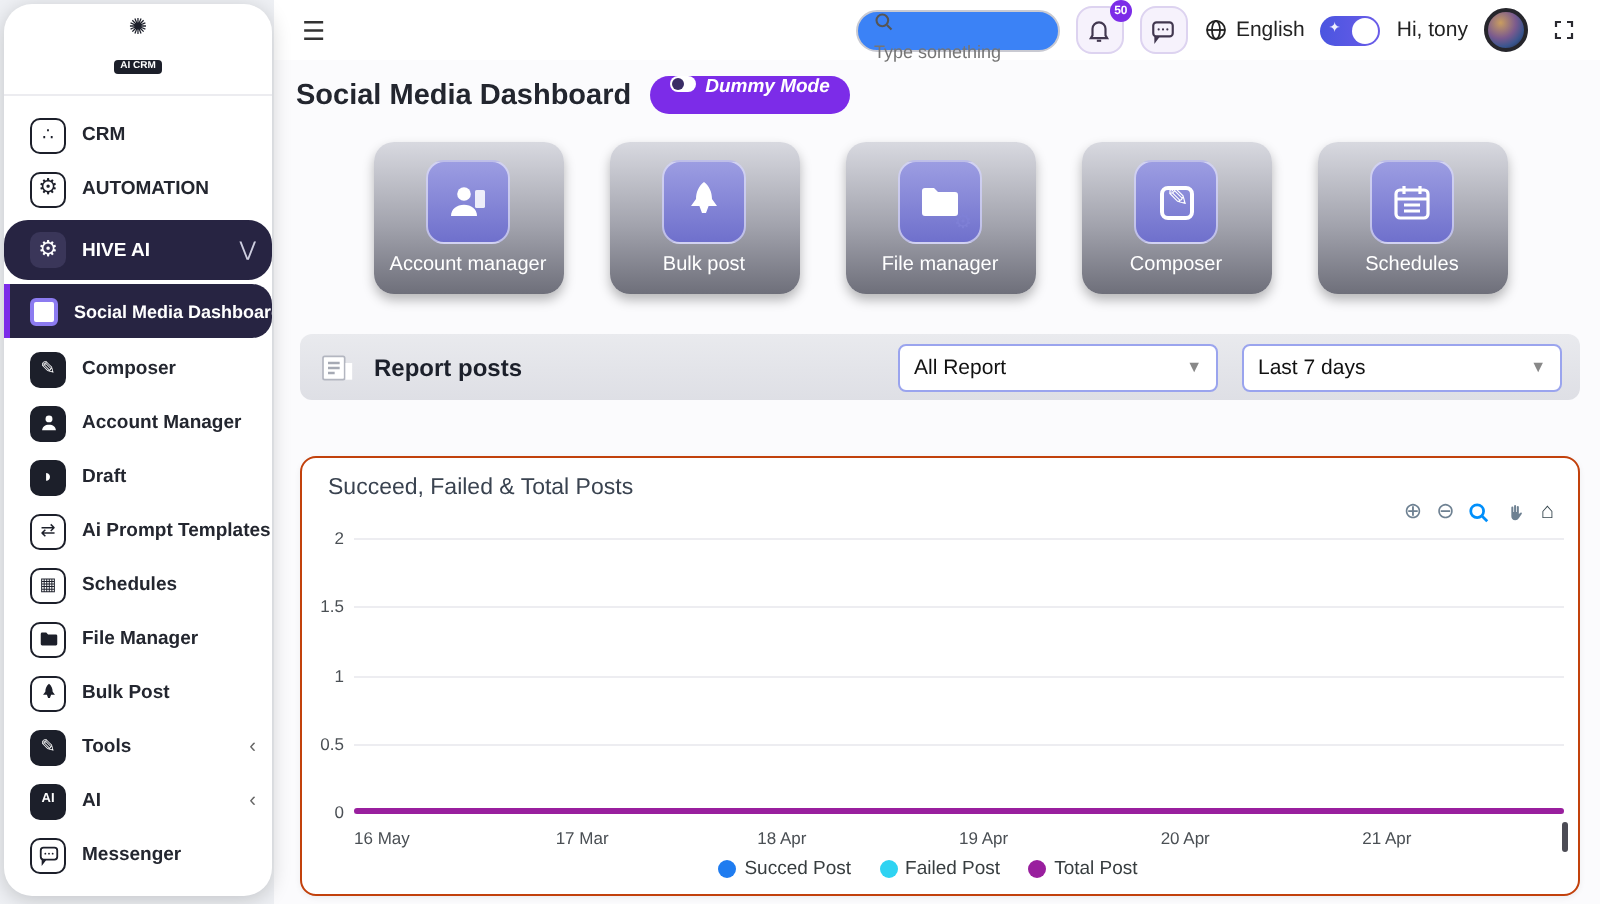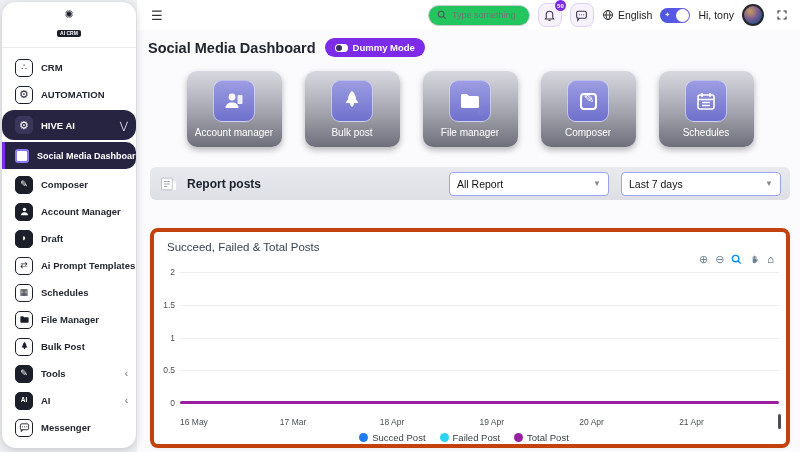--- a/index.html
+++ b/index.html
@@ -32,44 +32,44 @@
     border-radius: 0 10px 10px 0; margin: 2px 0; padding-left: 10px; }
   .nav-item.active-sub .nav-label { color: #fff; font-size: 9px; }
   .checkbox-icon { width: 14px; height: 14px; background: #fff; border: 2px solid #8c7bf0;
     border-radius: 3px; flex: none; }
 
   
   .main { position: absolute; left: 137px; top: 0; right: 0; bottom: 0; background: #fbfbfd; }
   .topbar { display: flex; align-items: center; height: 30px; padding: 0 12px 0 14px; background: #fff; }
   .hamburger { font-size: 13px; color: #333; cursor: pointer; }
   .topbar-right { margin-left: auto; display: flex; align-items: center; gap: 8px; }
-  .search-pill { display: flex; align-items: center; gap: 5px; width: 102px; height: 21px;
-    border: 1px solid #c9cad2; border-radius: 11px; padding: 0 8px; background: #22c55e; }
+  .search-pill { display: flex; gap: 5px; width: 102px; height: 21px;
+    border: 1px solid #c9cad2; border-radius: 11px; padding: 0 8px; background: #3b82f6; flex-direction: column; }
   .search-pill input { border: none; outline: none; font-size: 9px; width: 100%;
     color: #333; background: transparent; font-family: "Liberation Sans", sans-serif; }
   .icon-btn { position: relative; width: 24px; height: 24px; background: #f6f2fc;
     border: 1px solid #ddd3f0; border-radius: 8px; display: flex; align-items: center;
     justify-content: center; cursor: pointer; }
   .badge { position: absolute; top: -4px; right: -5px; min-width: 11px; height: 11px;
     border-radius: 6px; background: #7c2ce8; color: #fff; font-size: 6px;
     display: flex; align-items: center; justify-content: center; padding: 0 2px; font-weight: bold; }
   .lang { display: flex; gap: 4px; font-size: 10.5px; color: #222; }
   .toggle { position: relative; width: 30px; height: 15px; border-radius: 8px;
     background: linear-gradient(90deg,#4a55e0,#6a5ce8); cursor: pointer; }
   .toggle .knob { position: absolute; right: 1px; top: 1px; width: 13px; height: 13px;
     border-radius: 50%; background: #fff; }
   .toggle .sun { position: absolute; left: 4px; top: 3px; font-size: 7px; color: rgba(255,255,255,.9); line-height: 1; }
   .greeting { font-size: 10.5px; color: #222; }
   .avatar { width: 22px; height: 22px; border-radius: 50%; border: 2px solid #26262c;
     background: radial-gradient(circle at 35% 30%, #c99d60, #7a5a8e 45%, #39558e 70%, #23243a); cursor: pointer; }
 
   .title-row { display: flex; align-items: center; gap: 9px; padding: 8px 0 0 11px; }
   .page-title { font-size: 14.5px; font-weight: bold; color: #23262f; }
-  .mode-pill { display: flex; align-items: center; gap: 5px; background: #7c2ce8; color: #fff;
-    font-size: 9.5px; font-weight: bold; border-radius: 10px; height: 19px; padding: 0 10px; cursor: pointer; }
+  .mode-pill { display: flex; align-items: flex-start; gap: 5px; background: #7c2ce8; color: #fff;
+    font-size: 9.5px; font-weight: bold; border-radius: 10px; height: 19px; padding: 0 10px; cursor: pointer; font-style: italic; }
   .mini-toggle { position: relative; width: 13px; height: 8px; background: #fff; border-radius: 4px; }
   .mini-toggle::after { content: ""; position: absolute; left: 1px; top: 1px; width: 6px; height: 6px;
     border-radius: 50%; background: #3a2d66; }
 
   .cards-row { display: flex; justify-content: center; gap: 23px; margin: 14px 10px 0 13px; }
   .qa-card { width: 95px; height: 76px; border-radius: 10px;
     background: linear-gradient(180deg,#d8d9e0 0%, #a2a3ad 55%, #6e6f7a 100%);
     box-shadow: 0 3px 6px rgba(0,0,0,.28); display: flex; flex-direction: column;
     align-items: center; justify-content: center; gap: 5px; cursor: pointer; }
   .qa-tile { width: 42px; height: 42px; border-radius: 9px;
@@ -81,21 +81,21 @@
     background: linear-gradient(180deg,#e9eaee,#dedfe5); border-radius: 6px; padding: 0 9px 0 9px; gap: 8px; }
   .report-title { font-size: 12px; font-weight: bold; color: #1c202b; }
   .report-selects { margin-left: auto; display: flex; gap: 12px; }
   .select { display: flex; align-items: center; justify-content: space-between; width: 160px;
     height: 24px; background: #fff; border: 1px solid #9aa4ee; border-radius: 4px;
     padding: 0 7px; font-size: 10.5px; color: #111; cursor: pointer; }
   .select .caret { color: #888; font-size: 8px; }
 
   
   .chart-card { position: absolute; left: 13px; right: 10px; top: 228px; height: 220px;
-    background: #fff; border: 4px solid #c2410c; border-radius: 8px; box-shadow: 0 1px 3px rgba(0,0,0,.06); }
+    background: #fff; border: 1px solid #c2410c; border-radius: 8px; box-shadow: 0 1px 3px rgba(0,0,0,.06); }
   .chart-title { position: absolute; left: 13px; top: 9px; font-size: 11.5px; color: #3a4350; }
   .chart-toolbar { position: absolute; right: 12px; top: 22px; display: flex; gap: 7px;
     align-items: center; color: #6e8192; font-size: 11px; line-height: 1; }
   .chart-toolbar span { cursor: pointer; }
   .tool-home { color: #37474f; }
   .plot { position: absolute; left: 26px; right: 7px; top: 40px; bottom: 41px; }
   .gridline { position: absolute; left: 0; right: 0; height: 1px; background: #ededf1; }
   .zero-line { position: absolute; left: 0; right: 0; bottom: -1px; height: 3px;
     background: #991f9e; border-radius: 2px; }
   .ytick { position: absolute; right: calc(100% + 5px); transform: translateY(-50%);

